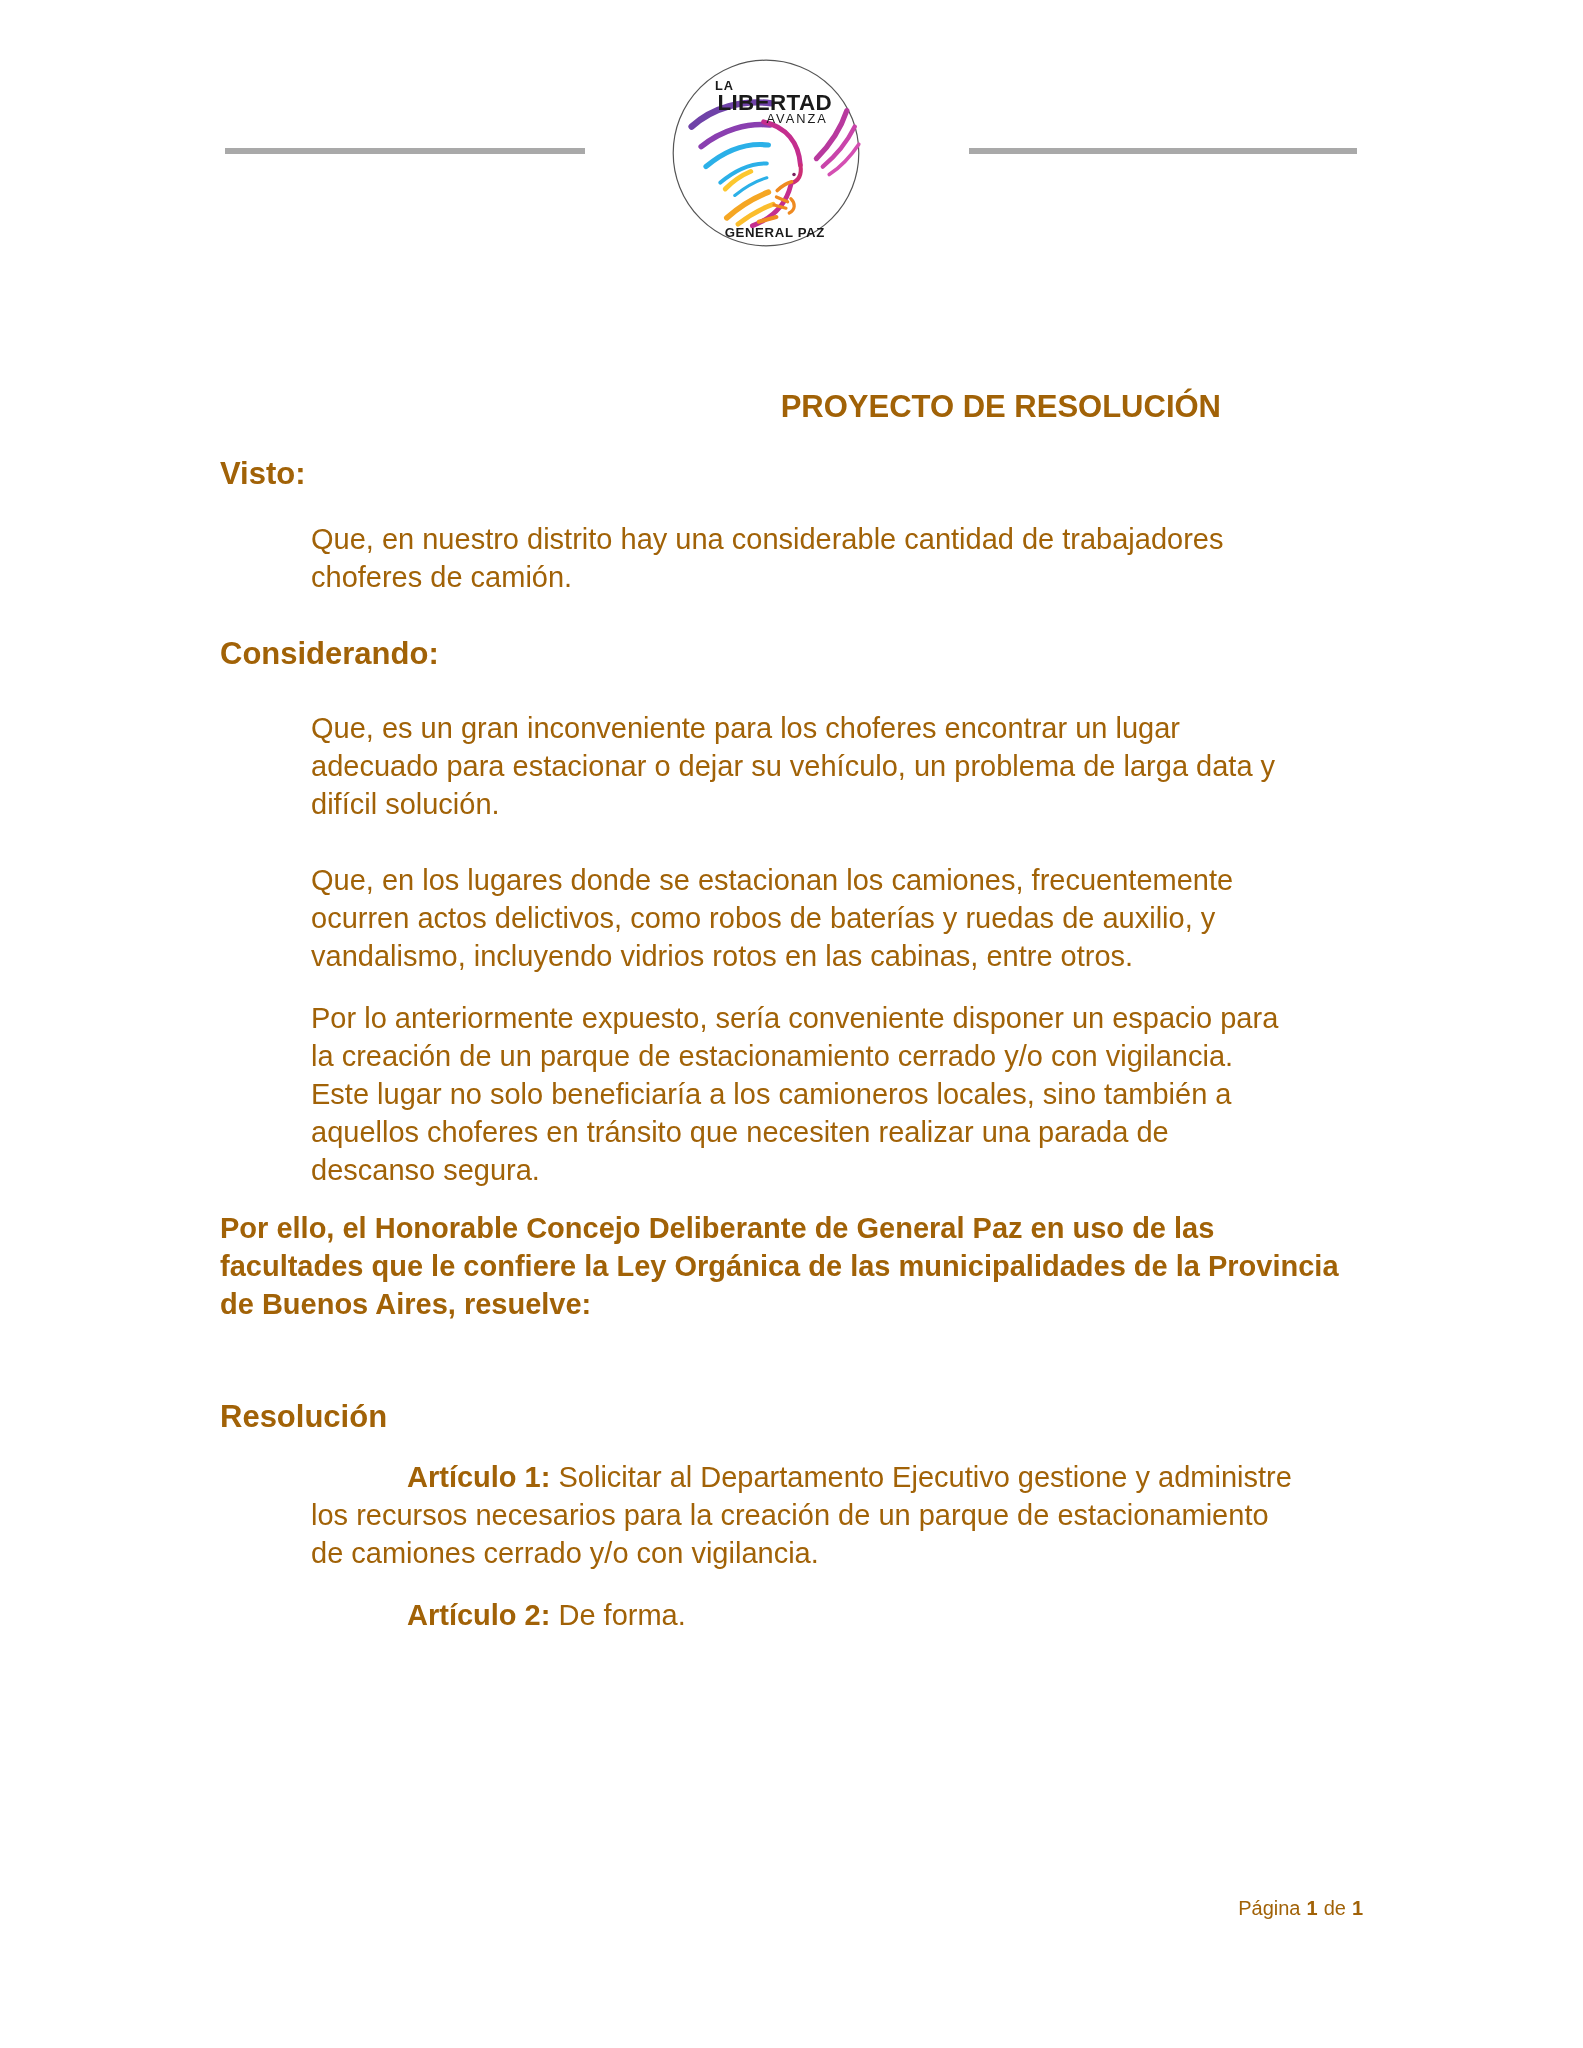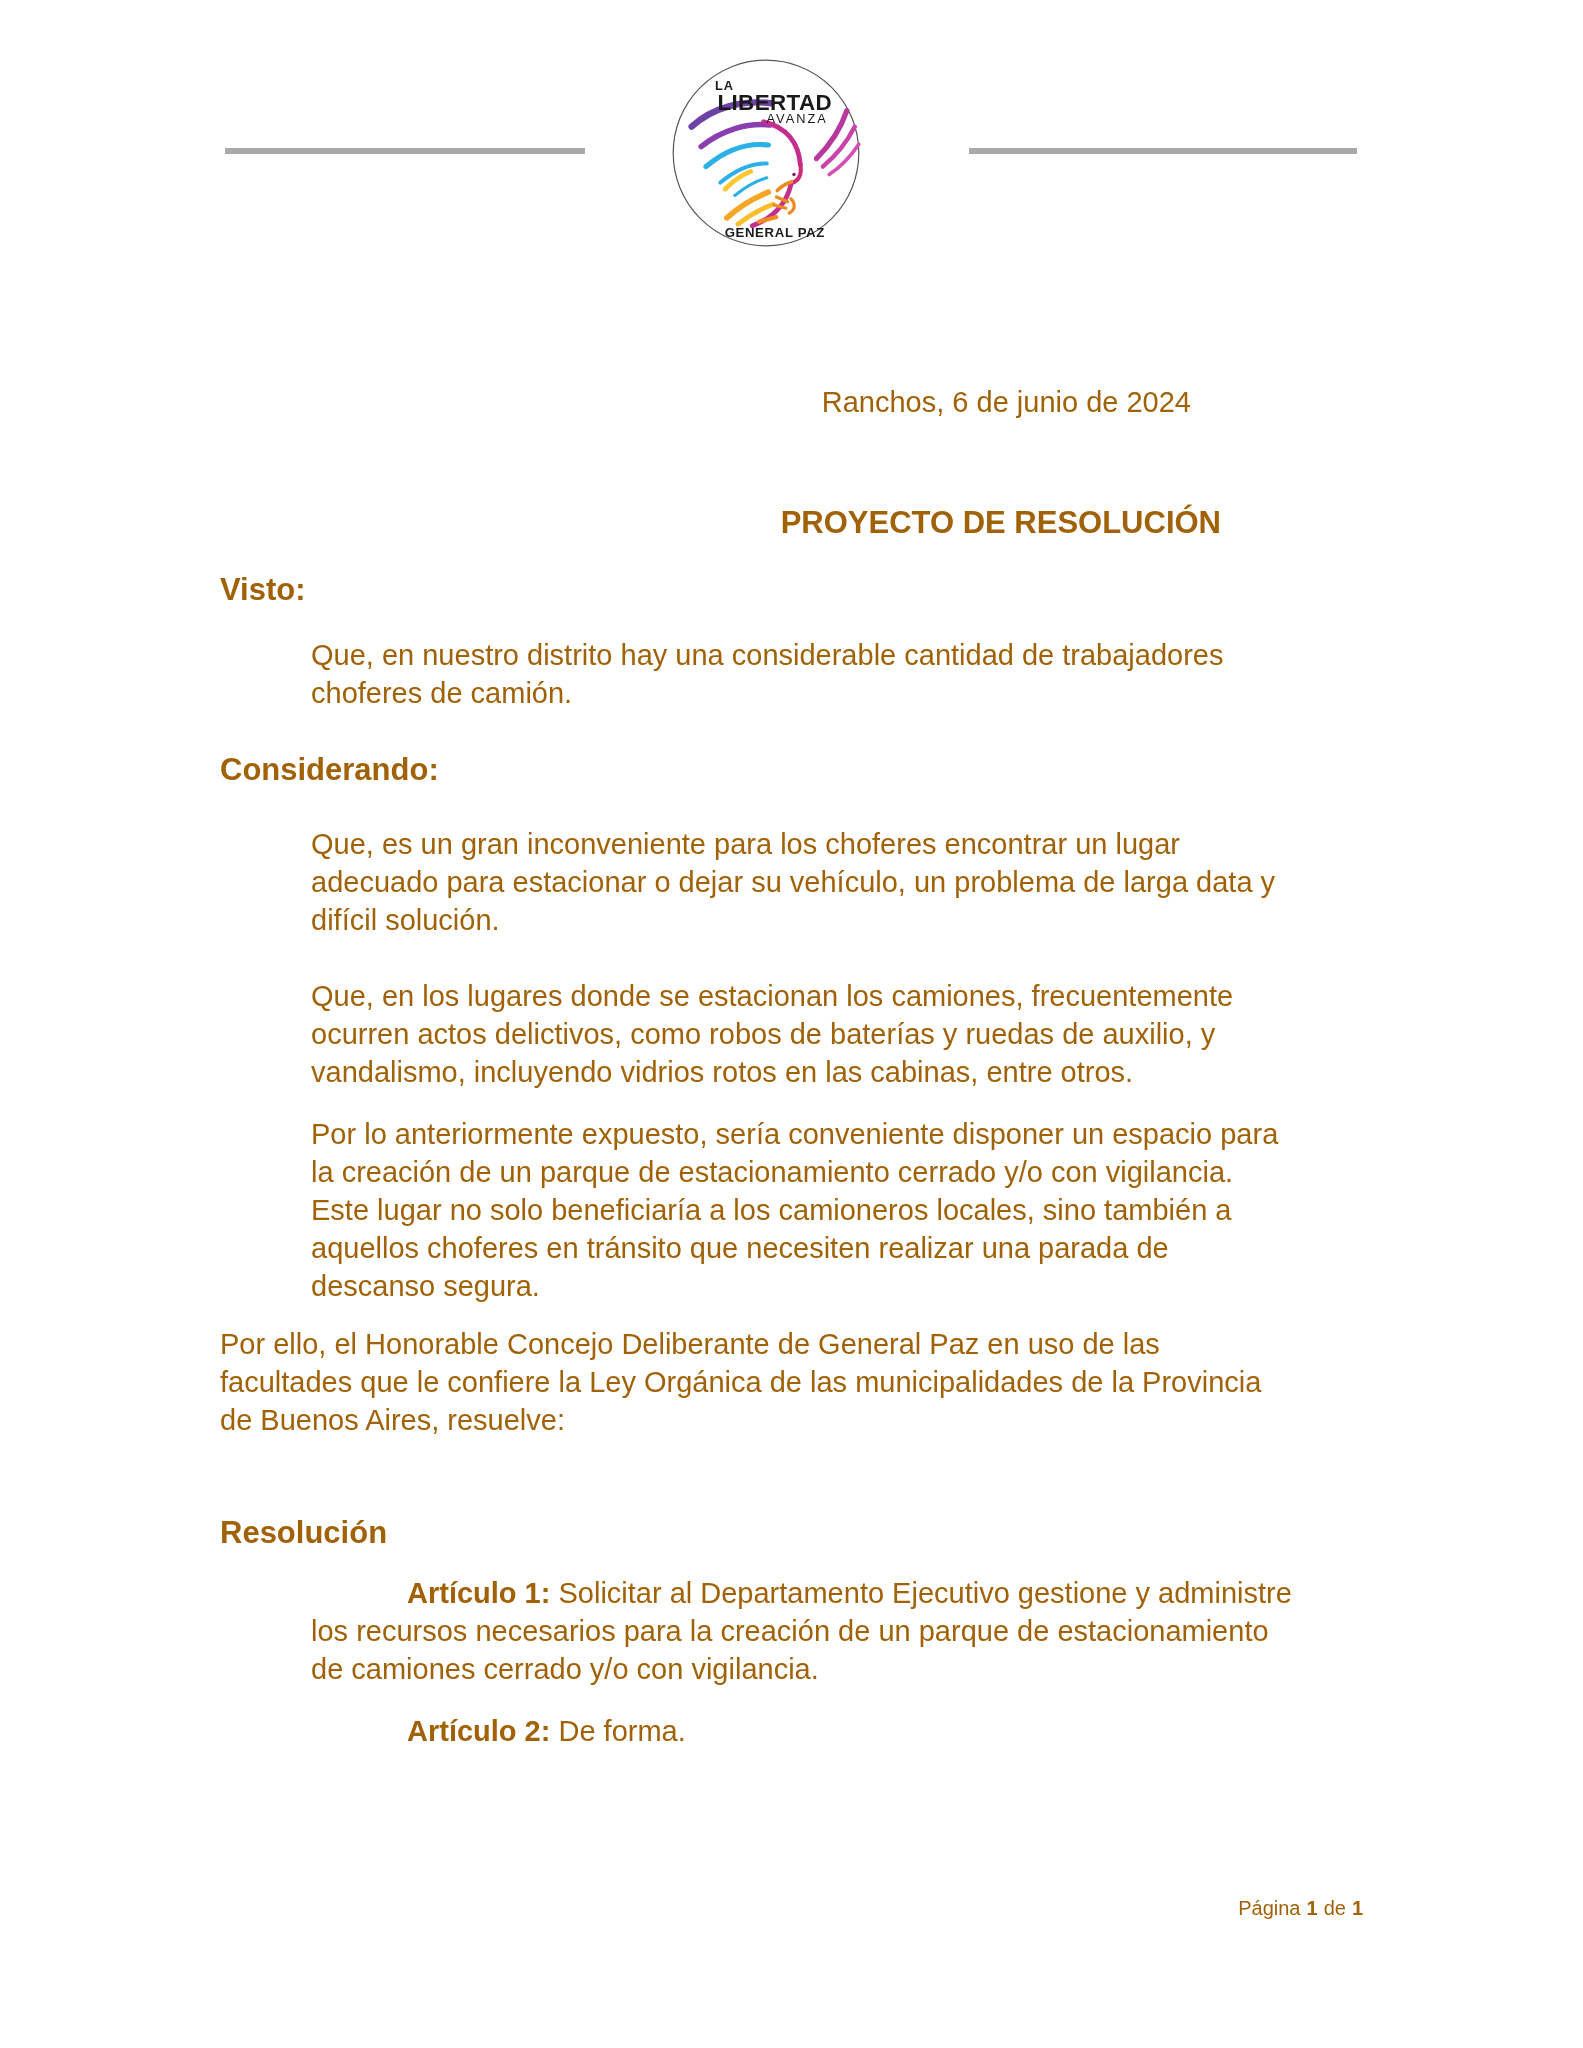--- a/index.html
+++ b/index.html
@@ -66,21 +66,21 @@
   }
   .h-visto        { margin-top: 27px; }
   .h-considerando { margin-top: 38px; }
   .h-resolucion   { margin-top: 74px; }
   .para { white-space: pre-line; }
   .indented { margin-left: 91px; }
   .p-visto  { margin-top: 26px; }
   .p-cons-1 { margin-top: 35px; }
   .p-cons-2 { margin-top: 38px; }
   .p-cons-3 { margin-top: 24px; }
-  .p-porello{ margin-top: 20px; }
+  .p-porello{ margin-top: 20px; font-weight: bold; }
   .articulo { text-indent: 96px; }
   .a1 { margin-top: 21px; }
   .a2 { margin-top: 24px; }
   .art-label { font-weight: bold; }
   
   .footer {
     position: absolute;
     top: 1893px;
     right: 220px;
     font-size: 20px;
@@ -129,21 +129,20 @@
       <text class="logo-text" x="73" y="46" font-size="16" font-weight="bold" letter-spacing="1" text-anchor="middle">LA</text>
       <text class="logo-text" x="136" y="71" font-size="28" font-weight="bold" letter-spacing="0.5" text-anchor="middle">LIBERTAD</text>
       <text class="logo-text" x="164" y="88" font-size="16" letter-spacing="2.5" text-anchor="middle">AVANZA</text>
       <text class="logo-text" x="136" y="230" font-size="16.5" font-weight="bold" letter-spacing="0.8" text-anchor="middle">GENERAL PAZ</text>
     </svg>
   </div>
 
   <div class="content">
 
 
-    <div class="dateline">Ranchos, 6 de junio de 2024</div>
 
     <div class="doc-title">PROYECTO DE RESOLUCIÓN</div>
 
     <div class="section-heading h-visto">Visto:</div>
 
     <div class="para indented p-visto">Que, en nuestro distrito hay una considerable cantidad de trabajadores
 choferes de camión.</div>
 
     <div class="section-heading h-considerando">Considerando:</div>
 

